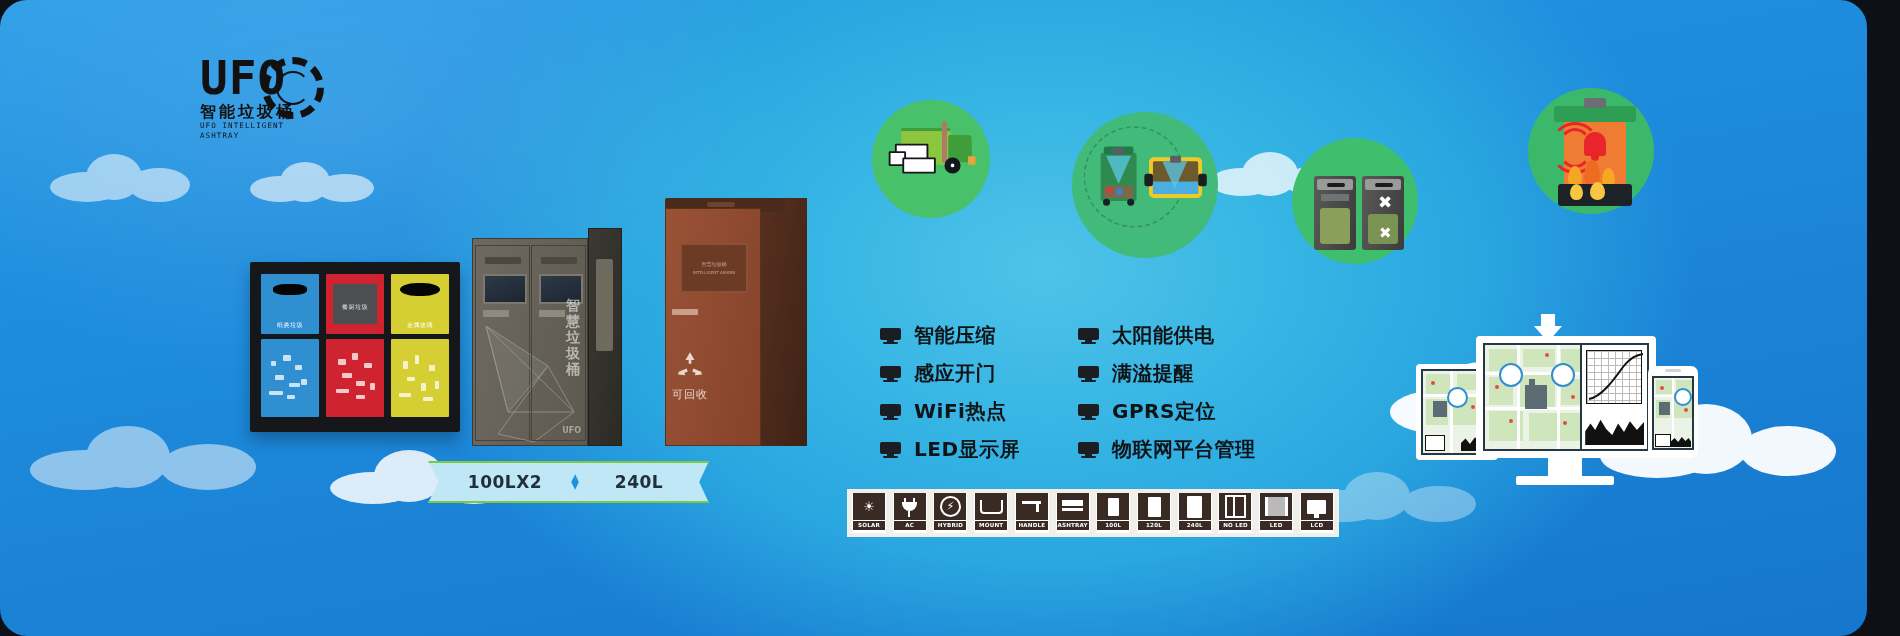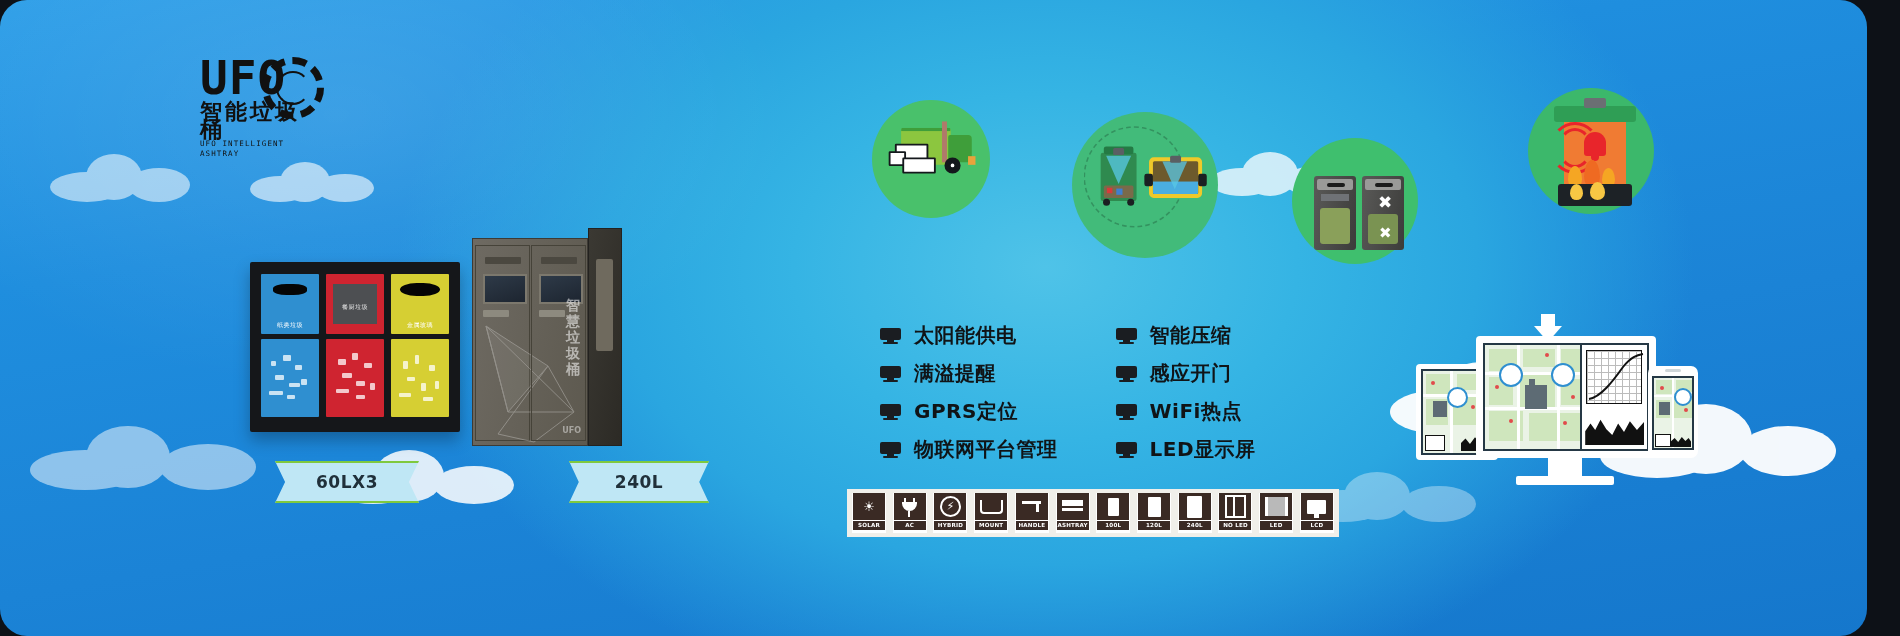--- a/index.html
+++ b/index.html
@@ -12,21 +12,21 @@
     border-radius: 27px;
   }
   
   #banner .wash{position:absolute;inset:0;background:radial-gradient(ellipse 700px 420px at 18% 18%, rgba(255,255,255,.10), rgba(255,255,255,0) 65%);pointer-events:none;}
   .cloudgrp{position:absolute;opacity:.85;}
   .cloudgrp i{position:absolute;display:block;background:#fff;border-radius:50%;}
 
   
   #logo{position:absolute;left:200px;top:55px;width:120px;height:100px;}
   #logo .ufo{font-family:"DejaVu Sans Mono","Liberation Mono",monospace;font-weight:bold;font-size:46px;letter-spacing:1px;color:#111;line-height:46px;}
-  #logo .cn{font-size:22px;font-weight:bold;color:#111;letter-spacing:3px;line-height:18px;margin-top:2px;}
+  #logo .cn{font-size:16px;font-weight:bold;color:#111;letter-spacing:3px;line-height:18px;margin-top:2px;}
   #logo .en{font-family:"DejaVu Sans Mono","Liberation Mono",monospace;font-size:7.5px;color:#111;letter-spacing:1.1px;line-height:10px;}
   #logo .ring{position:absolute;right:-4px;top:2px;width:48px;height:48px;border-radius:50%;border:7px dashed #111;}
   #logo .ring:after{content:"";position:absolute;left:7px;top:7px;right:7px;bottom:7px;border-radius:50%;border:2.5px solid #111;border-right-color:transparent;}
 
   
   .binwrap{position:absolute;}
   
   #bin3{left:250px;top:262px;width:210px;height:170px;}
   #bin3 .body{position:absolute;inset:0;background:#15171a;border-radius:2px;box-shadow:0 8px 16px rgba(0,0,0,.28);}
   #bin3 .cell{position:absolute;top:12px;width:58px;height:146px;}
@@ -287,22 +287,45 @@
       <div class="door" style="left:58px">
         <div class="hdr"></div>
         <div class="scr"></div>
         <div class="hs"></div>
       </div>
       <div class="vtxt">智慧垃圾桶</div>
       <div style="position:absolute;right:6px;bottom:10px;font-size:8px;color:rgba(255,255,255,.45);font-weight:bold">UFO</div>
     </div>
   </div>
 
-
-  <div class="tag" id="tag1">60LX3</div>
+  <div class="binwrap" id="bin1">
+    <div class="side"></div>
+    <div class="top">
+      <div style="position:absolute;left:42px;top:4px;width:28px;height:5px;background:#6d4330;border-radius:2px"></div>
+    </div>
+    <div class="front">
+      <div class="panel">
+        <div class="t1">智慧垃圾桶</div>
+        <div class="t1" style="margin-top:1px;font-size:4px">INTELLIGENT ASHBIN</div>
+      </div>
+      <div class="hs"></div>
+      <div class="rec">
+        <svg width="34" height="32" viewBox="0 0 24 24">
+          <g fill="#e8d9ce">
+            <path d="M12 2.5 L15.4 8.2 L13 8.2 L13 11 L11 11 L11 8.2 L8.6 8.2 Z"></path>
+            <path d="M3.6 17.5 L9.1 14.3 L10.3 16.4 L7.9 17.8 L8.9 19.5 L3.4 19.6 Z" transform="rotate(8 7 17)"></path>
+            <path d="M20.4 17.5 L14.9 14.3 L13.7 16.4 L16.1 17.8 L15.1 19.5 L20.6 19.6 Z" transform="rotate(-8 17 17)"></path>
+          </g>
+        </svg>
+        <div class="cn">可回收</div>
+      </div>
+    </div>
+  </div>
+
+  <div class="tag" id="tag2">100LX2</div>
   <div class="tag" id="tag3">240L</div>
 
   <div class="gcirc" style="left:872px;top:100px;width:118px;height:118px">
     <div class="art truck" style="transform:scale(.62);transform-origin:8px 14px">
       <div class="box"></div>
         <div class="cab"></div>
         <div class="mast"></div>
       <div class="w" style="left:112px"></div>
         <div class="bump"></div>
       <div class="dev">
@@ -372,20 +395,54 @@
   </div>
 
   <div id="features">
     <div class="fcol">
       <div class="frow">
         <span class="fico">
             <i class="s"></i>
             <i class="st"></i>
             <i class="bs"></i>
           </span>
+        <span class="ftxt">智能压缩</span>
+      </div>
+      <div class="frow">
+        <span class="fico">
+            <i class="s"></i>
+            <i class="st"></i>
+            <i class="bs"></i>
+          </span>
+        <span class="ftxt">感应开门</span>
+      </div>
+      <div class="frow">
+        <span class="fico">
+            <i class="s"></i>
+            <i class="st"></i>
+            <i class="bs"></i>
+          </span>
+        <span class="ftxt">WiFi热点</span>
+      </div>
+      <div class="frow">
+        <span class="fico">
+            <i class="s"></i>
+            <i class="st"></i>
+            <i class="bs"></i>
+          </span>
+        <span class="ftxt">LED显示屏</span>
+      </div>
+    </div>
+    <div class="fcol">
+      <div class="frow">
+        <span class="fico">
+            <i class="s"></i>
+            <i class="st"></i>
+            <i class="bs"></i>
+          </span>
         <span class="ftxt">太阳能供电</span>
       </div>
       <div class="frow">
         <span class="fico">
             <i class="s"></i>
             <i class="st"></i>
             <i class="bs"></i>
           </span>
         <span class="ftxt">满溢提醒</span>
       </div>
@@ -397,54 +454,20 @@
           </span>
         <span class="ftxt">GPRS定位</span>
       </div>
       <div class="frow">
         <span class="fico">
             <i class="s"></i>
             <i class="st"></i>
             <i class="bs"></i>
           </span>
         <span class="ftxt">物联网平台管理</span>
-      </div>
-    </div>
-    <div class="fcol">
-      <div class="frow">
-        <span class="fico">
-            <i class="s"></i>
-            <i class="st"></i>
-            <i class="bs"></i>
-          </span>
-        <span class="ftxt">智能压缩</span>
-      </div>
-      <div class="frow">
-        <span class="fico">
-            <i class="s"></i>
-            <i class="st"></i>
-            <i class="bs"></i>
-          </span>
-        <span class="ftxt">感应开门</span>
-      </div>
-      <div class="frow">
-        <span class="fico">
-            <i class="s"></i>
-            <i class="st"></i>
-            <i class="bs"></i>
-          </span>
-        <span class="ftxt">WiFi热点</span>
-      </div>
-      <div class="frow">
-        <span class="fico">
-            <i class="s"></i>
-            <i class="st"></i>
-            <i class="bs"></i>
-          </span>
-        <span class="ftxt">LED显示屏</span>
       </div>
     </div>
   </div>
 
   <div id="strip">
     <div class="badge">
       <div class="sq">
           <span class="g">☀</span>
         </div>
       <div class="nm">SOLAR</div>

